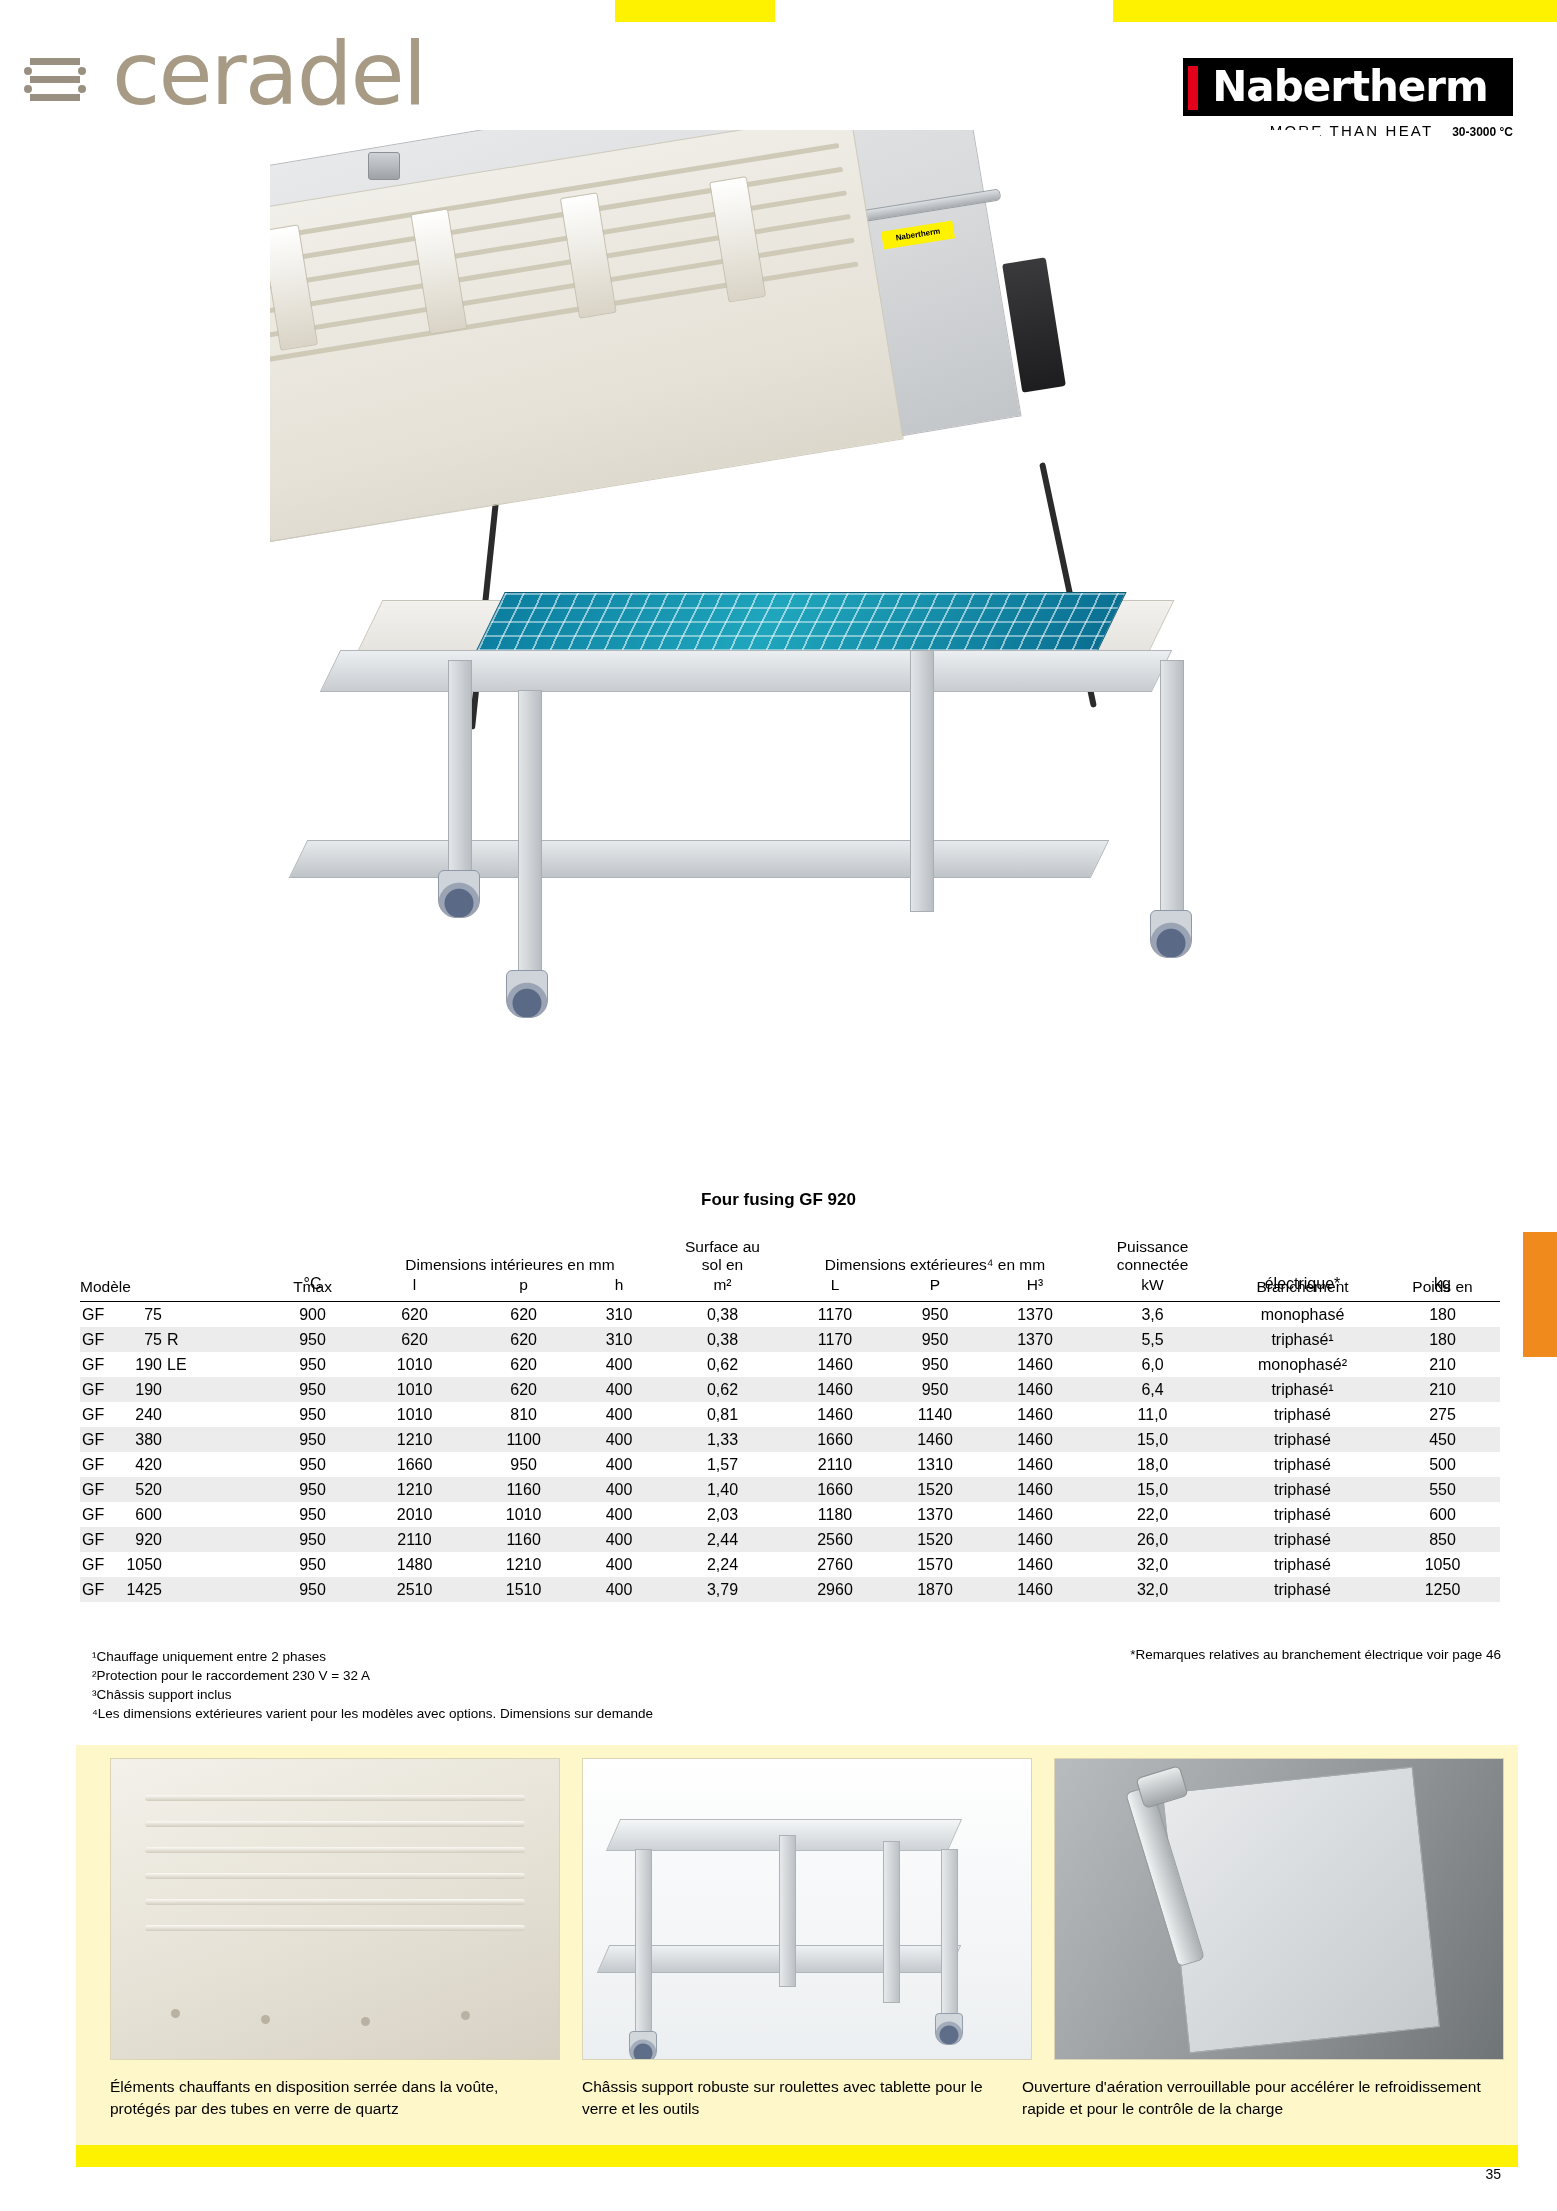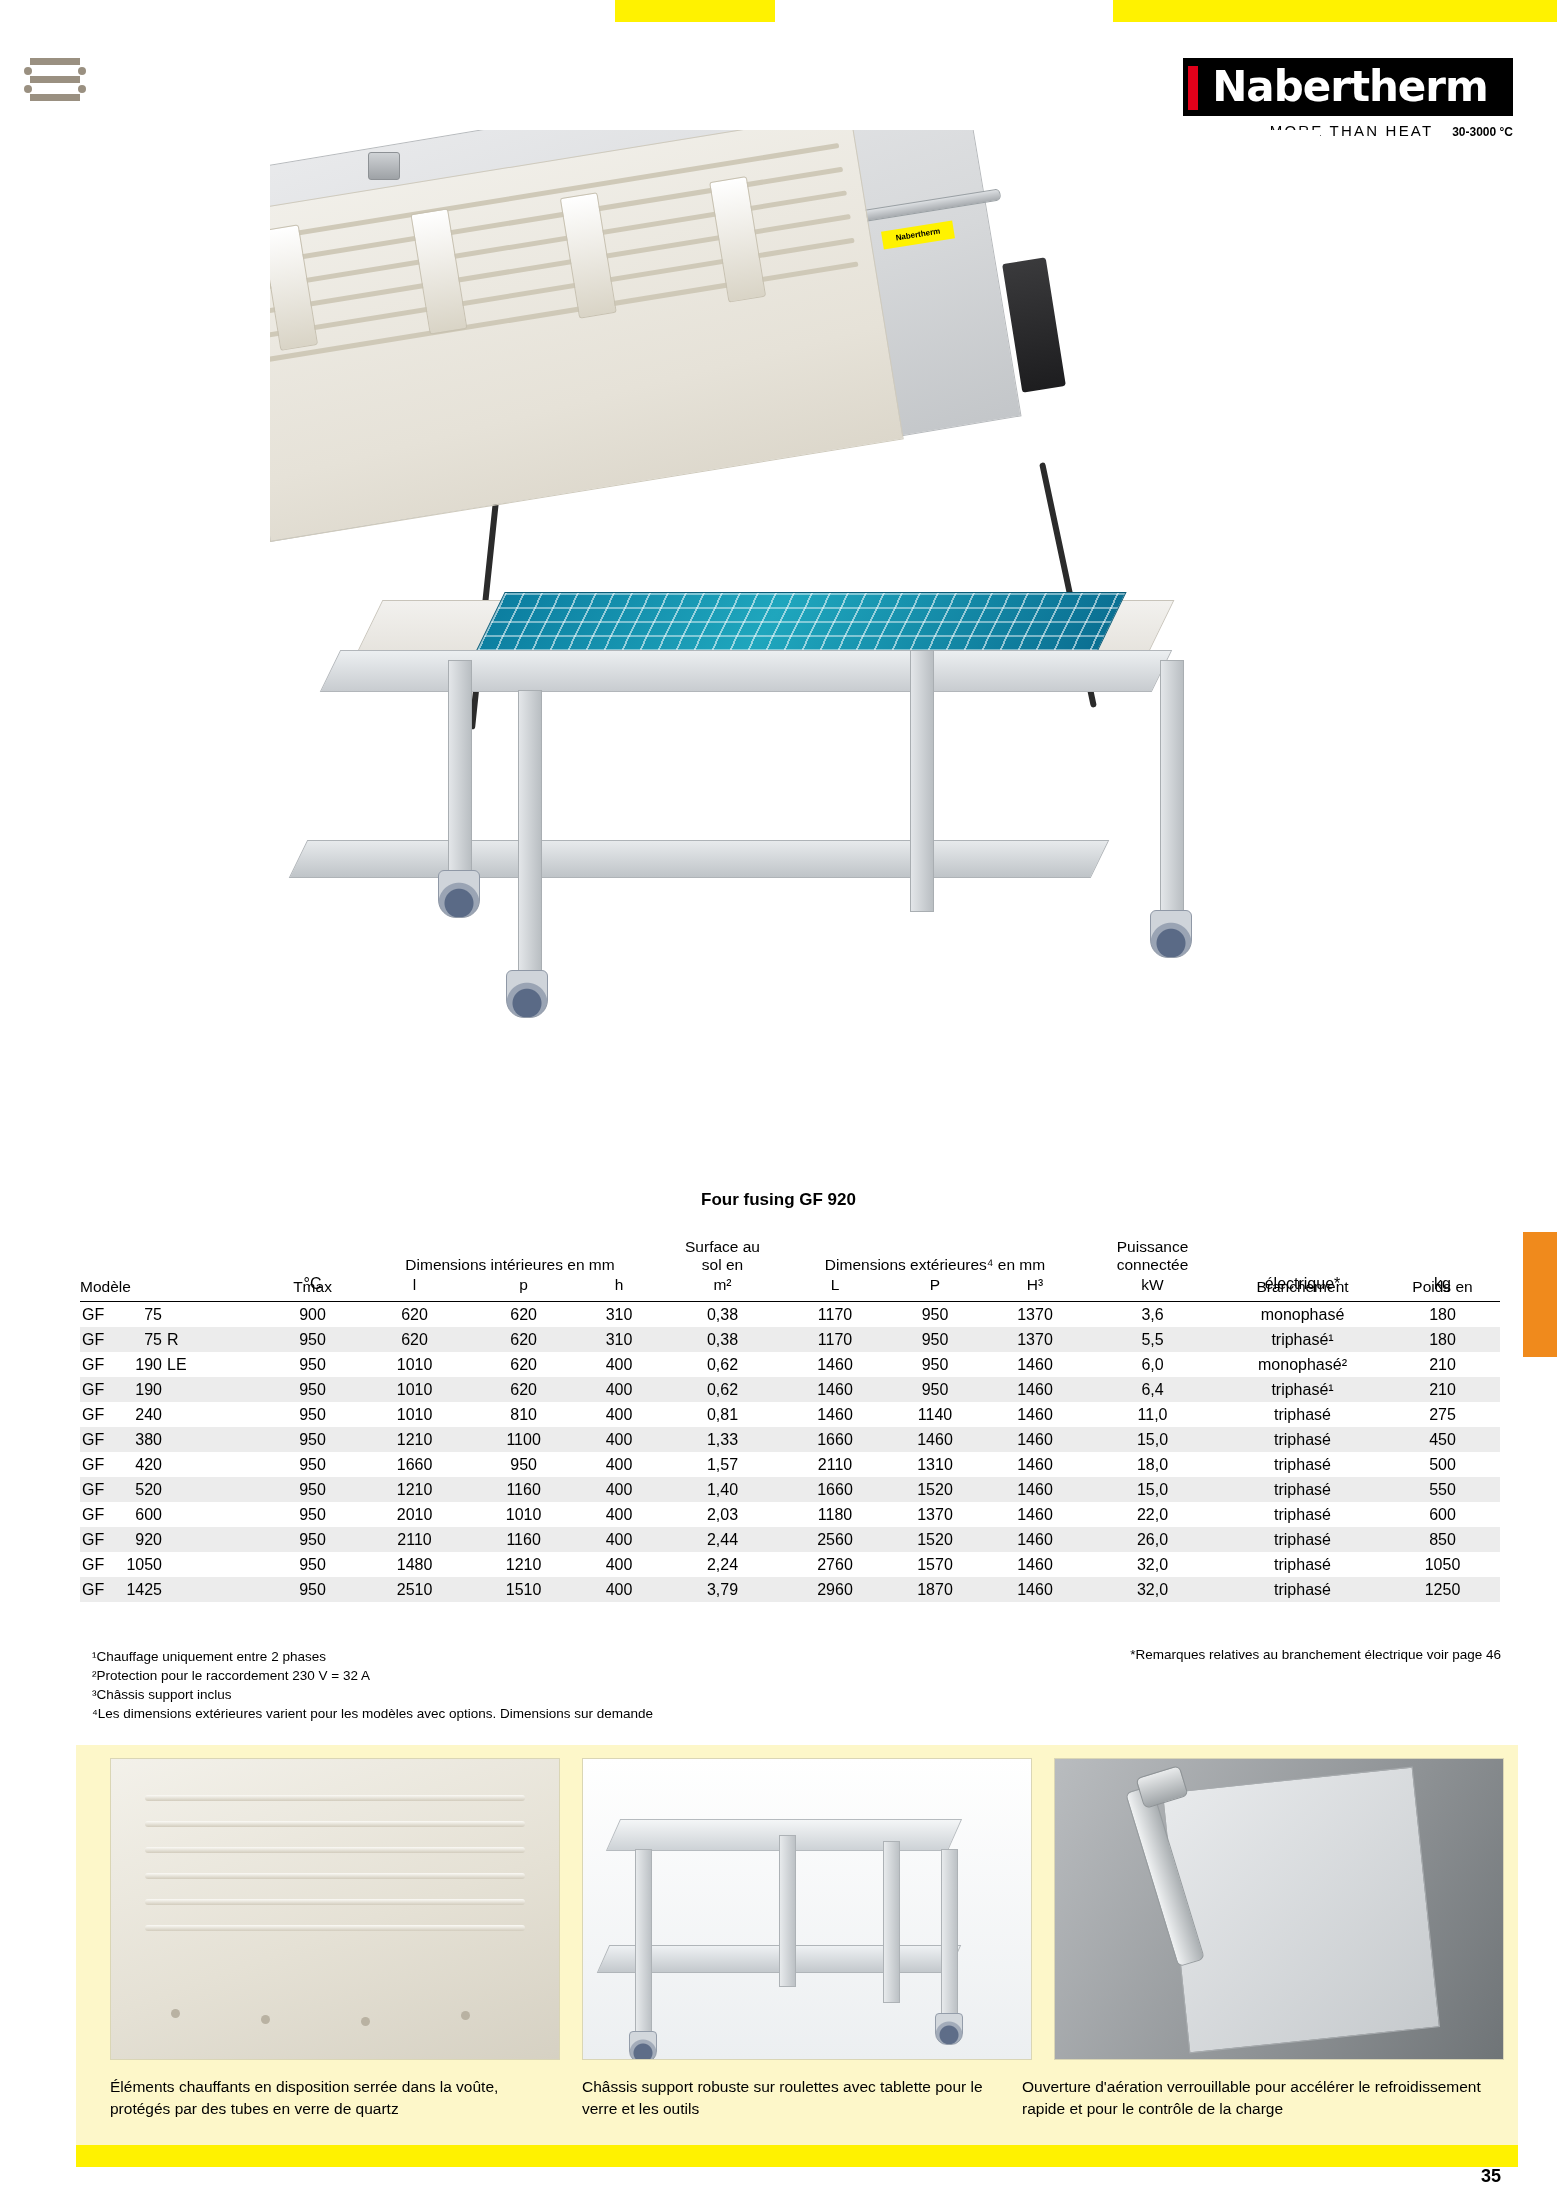--- a/index.html
+++ b/index.html
@@ -352,41 +352,42 @@
 
   .bottom-yellow-strip {
     position: absolute;
     left: 76px; top: 2145px;
     width: 1442px; height: 22px;
     background: #fff200;
   }
   .page-no {
     position: absolute;
     right: 56px; top: 2166px;
-    font-size: 18px;
-    font-weight: bold;
+    font-size: 14px;
+    font-weight: normal;
   }
 </style>
 </head>
 <body>
 
 <div class="top-yellow-left"></div>
 <div class="top-yellow-right"></div>
 <div class="right-orange-tab"></div>
 
 <div class="header">
   <div class="logo-mark">
     <div class="bar b1"></div>
       <div class="bar b2"></div>
       <div class="bar b3"></div>
     <div class="dot d1"></div>
       <div class="dot d2"></div>
       <div class="dot d3"></div>
       <div class="dot d4"></div>
   </div>
+  <div class="brand-word">ceradel</div>
 
   <div class="nab-box"></div>
   <div class="nab-red"></div>
   <div class="nab-word">Nabertherm</div>
   <div class="nab-tag">
     <span>MORE THAN HEAT</span>
     &nbsp;&nbsp;<b>30-3000 °C</b>
   </div>
 </div>
 

